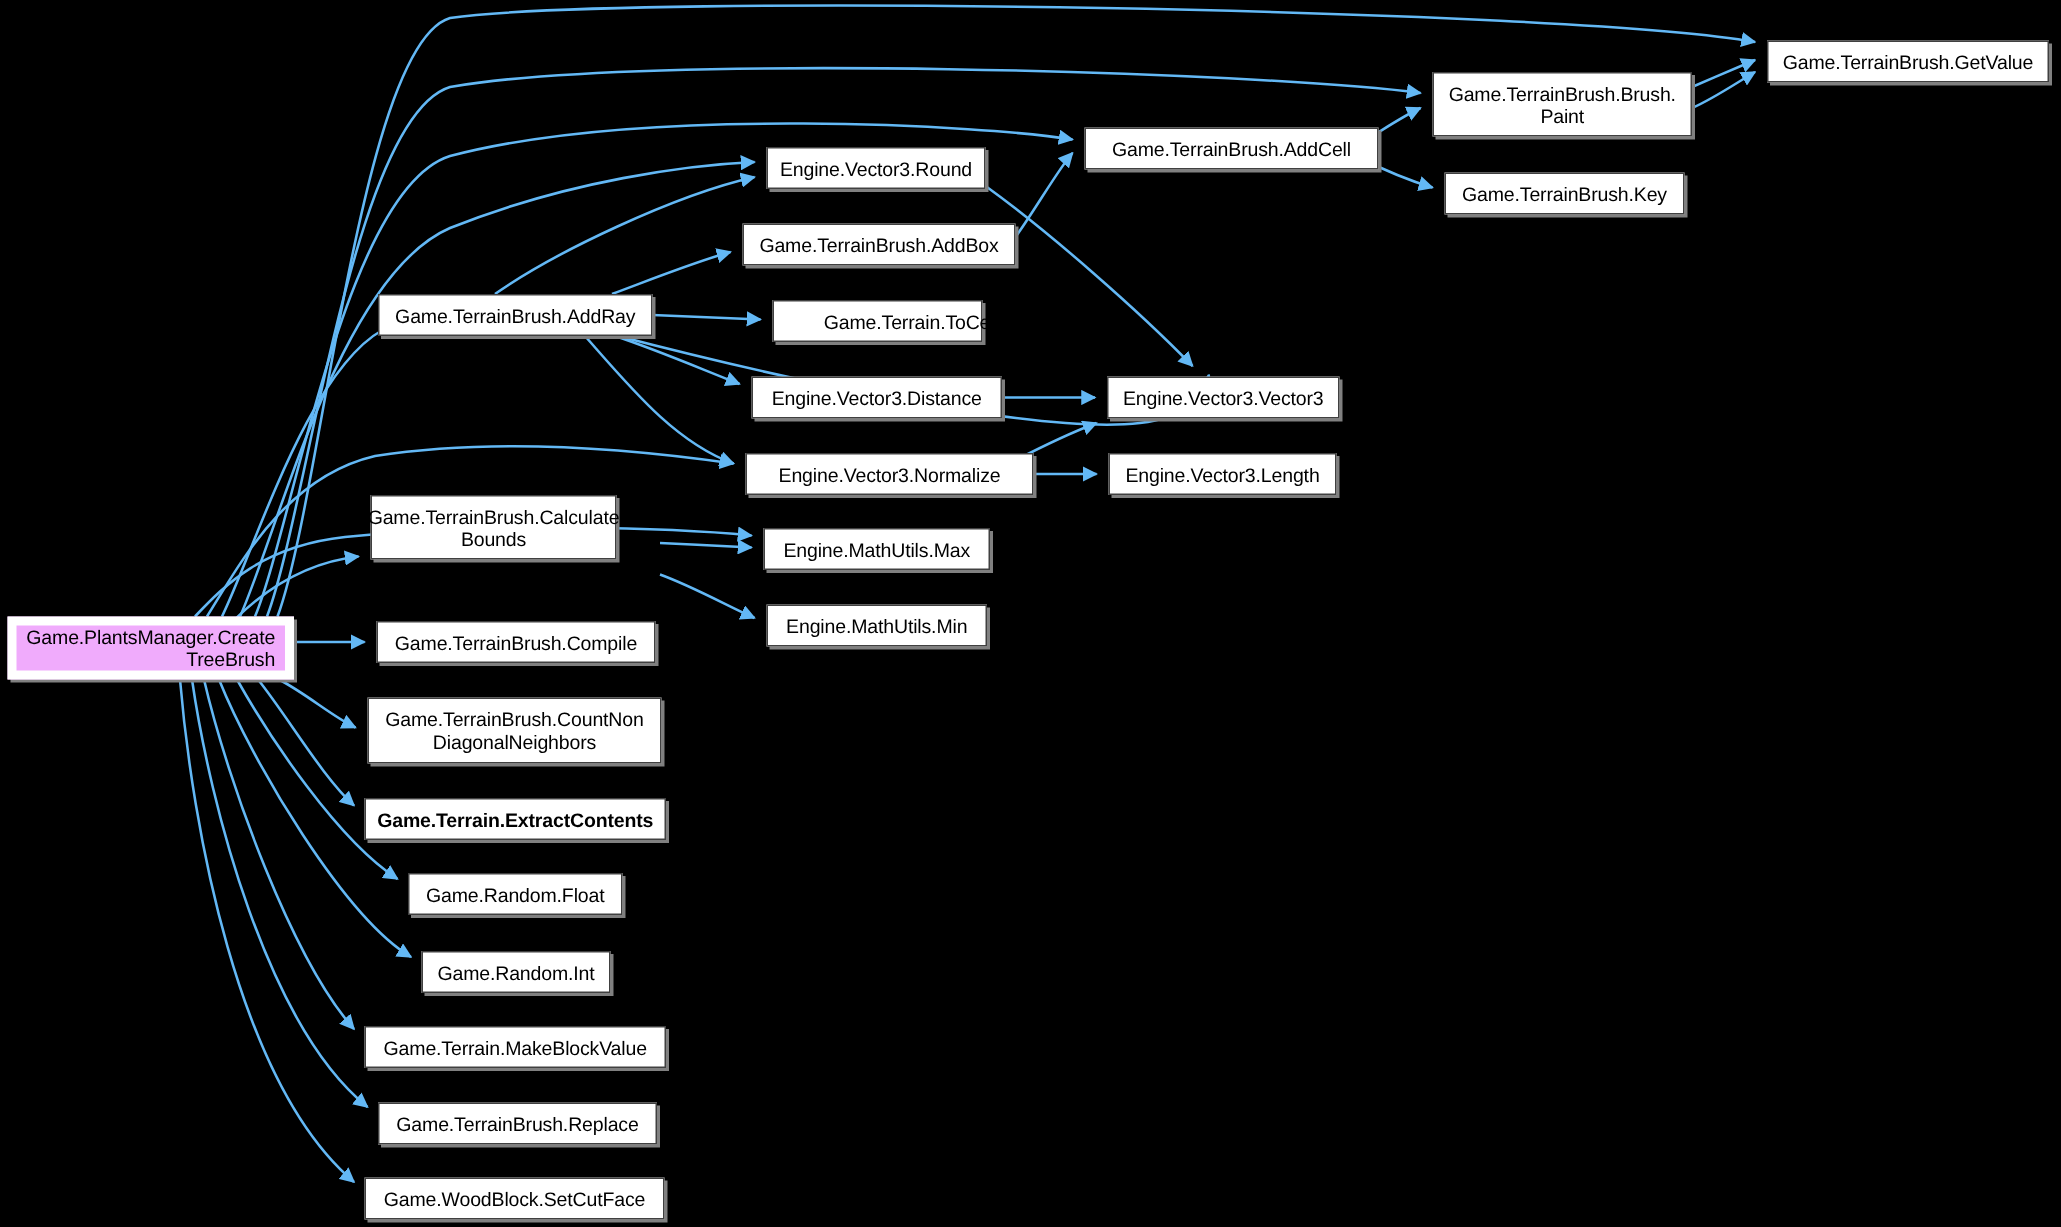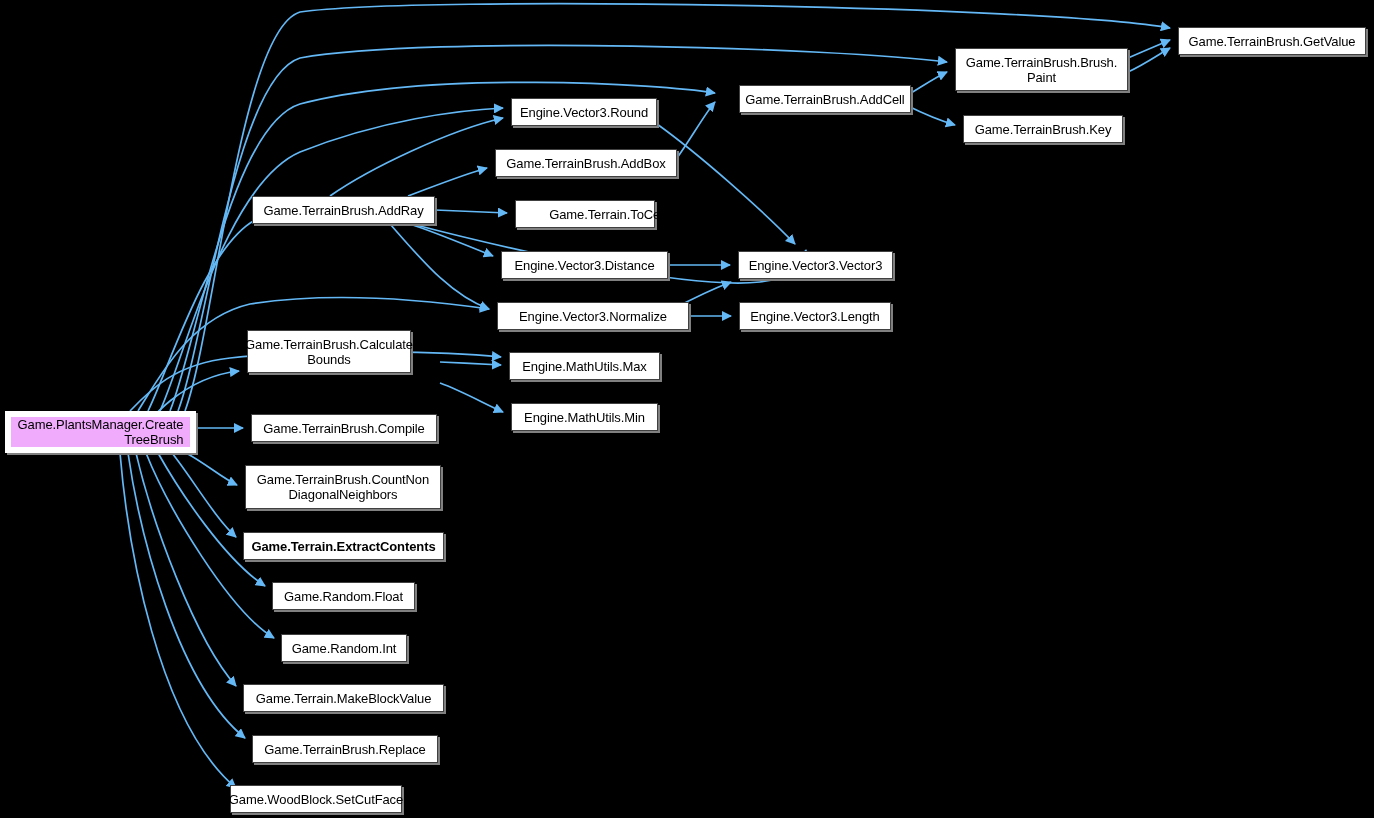--- a/index.html
+++ b/index.html
@@ -99,29 +99,29 @@
       <div class="node-box" style="left: 247px; top: 330px; width: 164px; height: 43px;">Game.TerrainBrush.Calculate
 Bounds</div>
       <div class="node-box" style="left: 251px; top: 414px; width: 186px; height: 28px;">Game.TerrainBrush.Compile</div>
       <div class="node-box" style="left: 245px; top: 465px; width: 196px; height: 44px;">Game.TerrainBrush.CountNon
 DiagonalNeighbors</div>
       <div class="node-box" style="left: 243px; top: 532px; width: 201px; height: 28px; font-weight: bold;">Game.Terrain.ExtractContents</div>
       <div class="node-box" style="left: 272px; top: 582px; width: 143px; height: 28px;">Game.Random.Float</div>
       <div class="node-box" style="left: 281px; top: 634px; width: 126px; height: 28px;">Game.Random.Int</div>
       <div class="node-box" style="left: 243px; top: 684px; width: 201px; height: 28px;">Game.Terrain.MakeBlockValue</div>
       <div class="node-box" style="left: 252px; top: 735px; width: 186px; height: 28px;">Game.TerrainBrush.Replace</div>
-      <div class="node-box" style="left: 230px; top: 785px; width: 172px; height: 28px;">Game.WoodBlock.SetCutFace</div>
+      <div class="node-box" style="left: 243px; top: 785px; width: 200px; height: 28px;">Game.WoodBlock.SetCutFace</div>
       <div class="node-box" style="left: 511px; top: 98px; width: 146px; height: 28px;">Engine.Vector3.Round</div>
       <div class="node-box" style="left: 495px; top: 149px; width: 182px; height: 28px;">Game.TerrainBrush.AddBox</div>
       <div class="node-box" style="left: 515px; top: 200px; width: 140px; height: 28px; padding-left: 48px;">Game.Terrain.ToCell</div>
       <div class="node-box" style="left: 501px; top: 251px; width: 167px; height: 28px;">Engine.Vector3.Distance</div>
       <div class="node-box" style="left: 497px; top: 302px; width: 192px; height: 28px;">Engine.Vector3.Normalize</div>
       <div class="node-box" style="left: 509px; top: 352px; width: 151px; height: 28px;">Engine.MathUtils.Max</div>
       <div class="node-box" style="left: 511px; top: 403px; width: 147px; height: 28px;">Engine.MathUtils.Min</div>
-      <div class="node-box" style="left: 723px; top: 85px; width: 172px; height: 28px; margin-left: 16px;">Game.TerrainBrush.AddCell</div>
+      <div class="node-box" style="left: 723px; top: 85px; width: 196px; height: 28px;">Game.TerrainBrush.AddCell</div>
       <div class="node-box" style="left: 738px; top: 251px; width: 155px; height: 28px;">Engine.Vector3.Vector3</div>
       <div class="node-box" style="left: 739px; top: 302px; width: 152px; height: 28px;">Engine.Vector3.Length</div>
       <div class="node-box" style="left: 955px; top: 48px; width: 173px; height: 43px;">Game.TerrainBrush.Brush.
 Paint</div>
       <div class="node-box" style="left: 963px; top: 115px; width: 160px; height: 28px;">Game.TerrainBrush.Key</div>
       <div class="node-box" style="left: 1178px; top: 27px; width: 188px; height: 28px;">Game.TerrainBrush.GetValue</div>
     </div>
 </div>
 
 </body></html>

